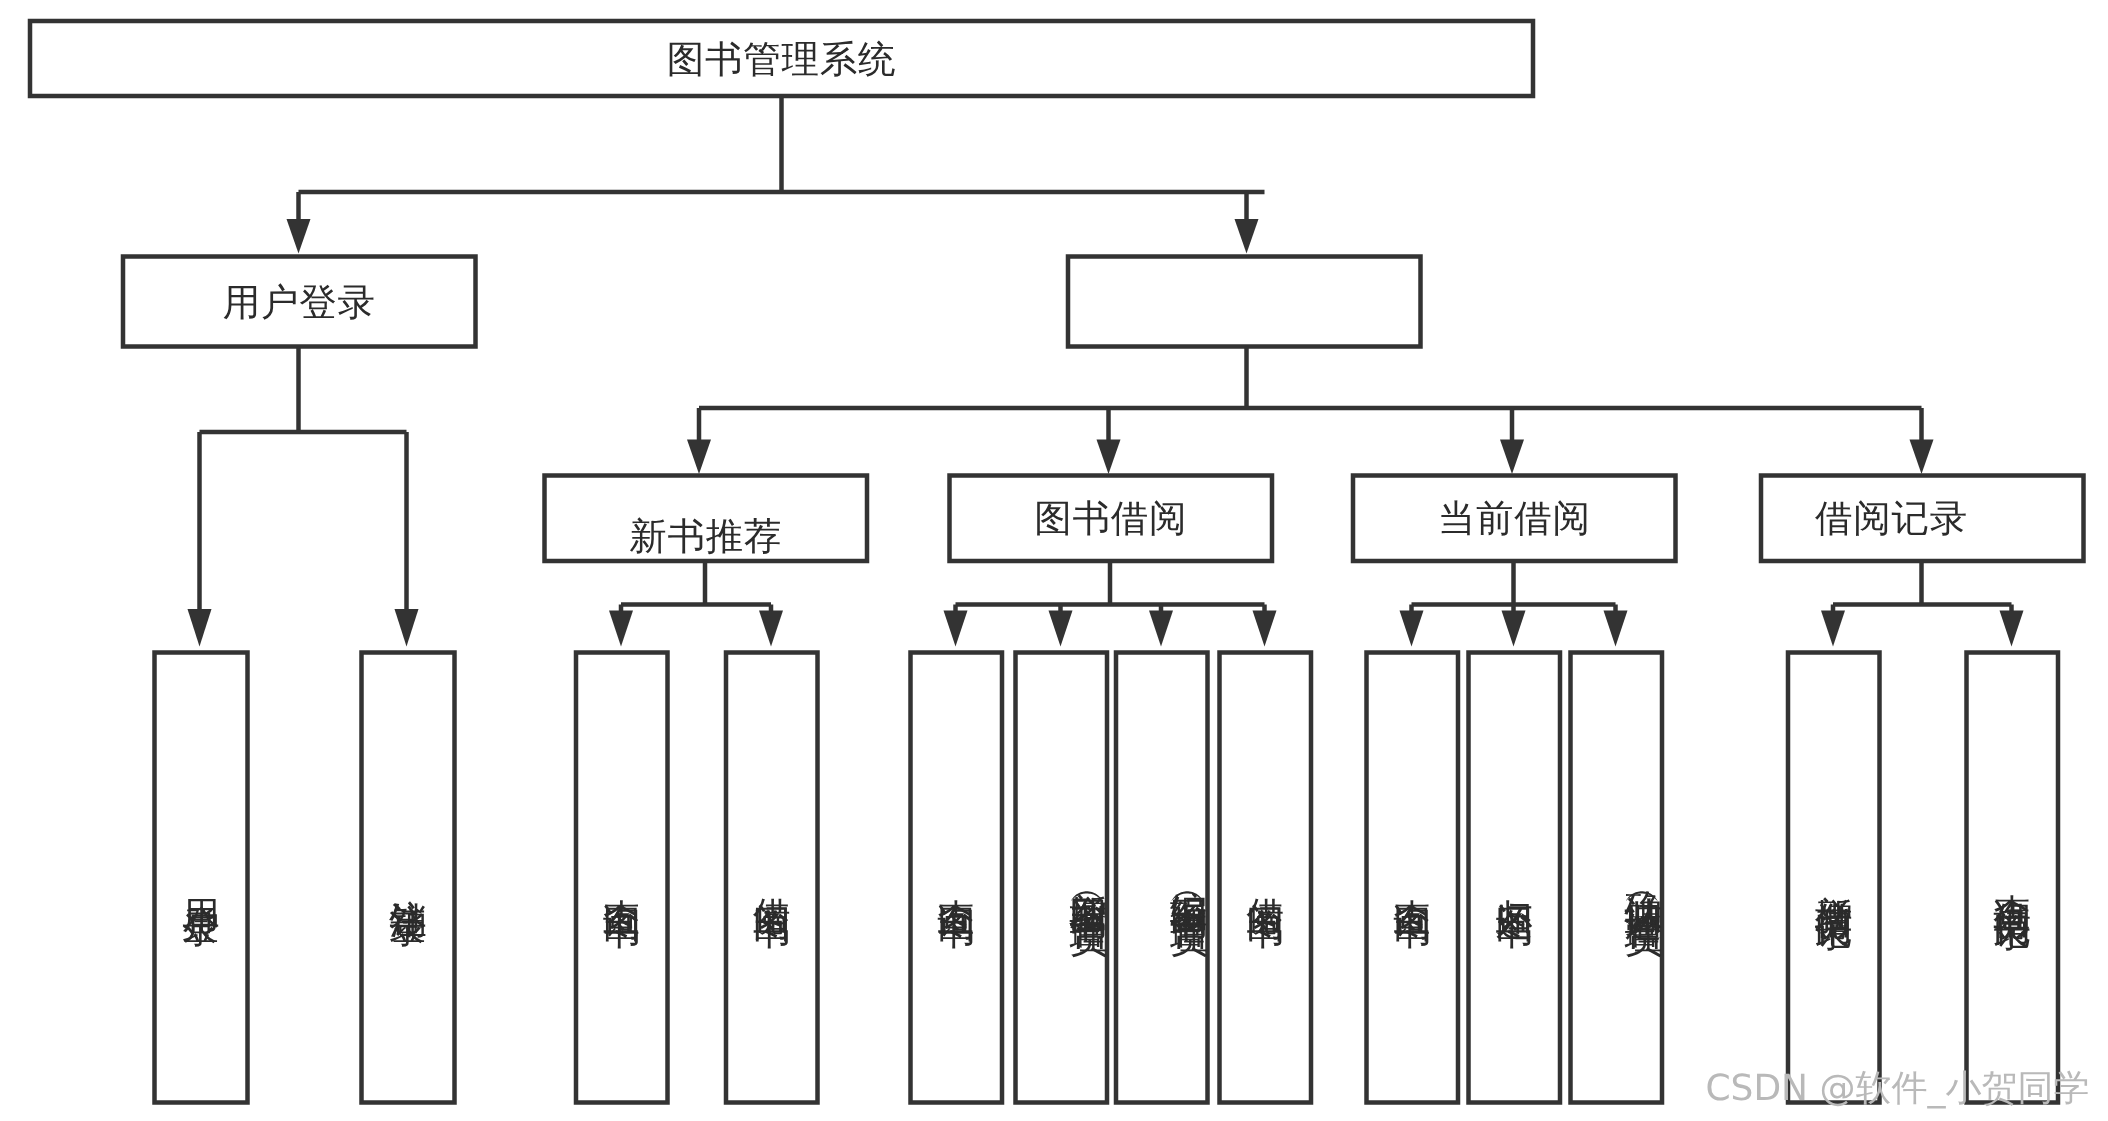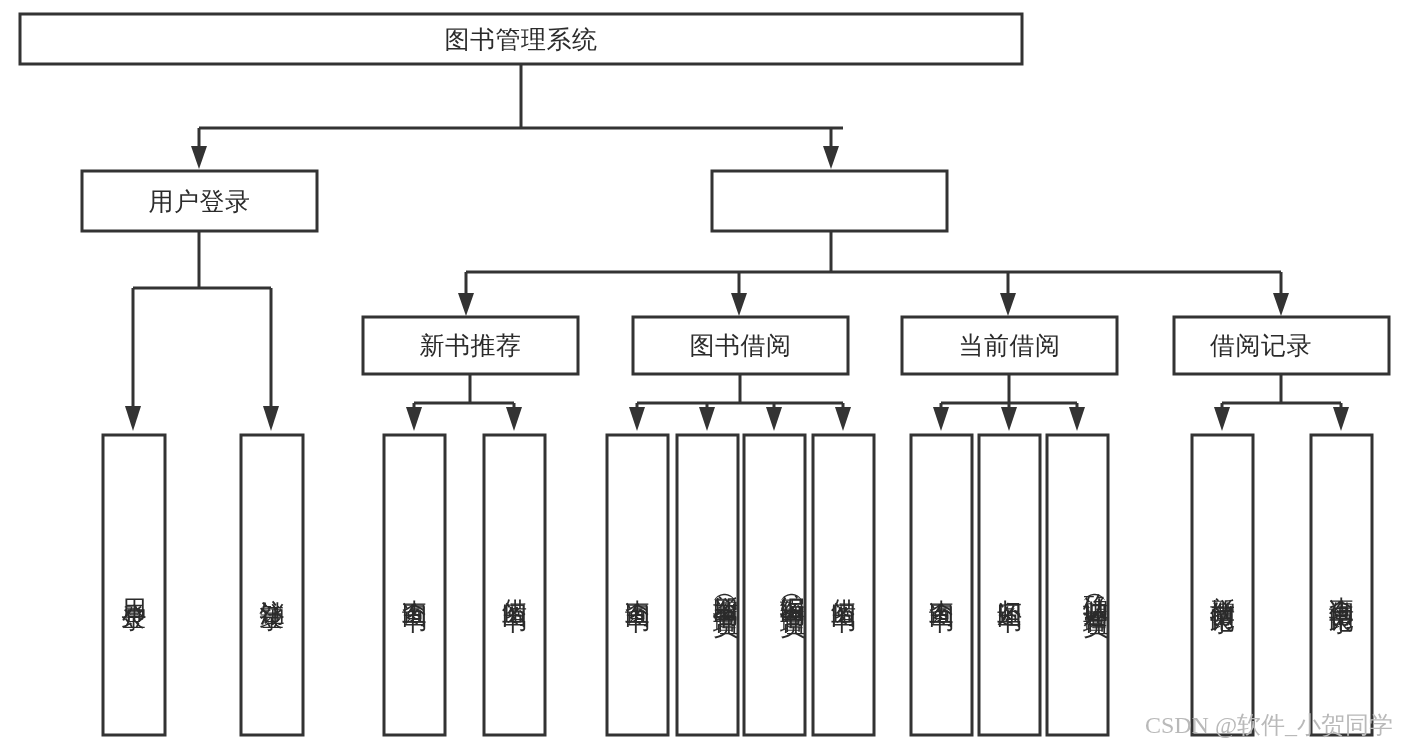--- a/index.html
+++ b/index.html
@@ -10,21 +10,20 @@
   }
   body {
     font-family: "DejaVu Sans", "Liberation Sans", sans-serif;
   }
   #diagram-root {
     position: relative;
     width: 1405px;
     height: 747px;
     background: #ffffff;
     overflow: hidden;
-    font-family: Liberation Serif, serif;
   }
   svg.diagram-canvas {
     position: absolute;
     left: 0;
     top: 0;
     width: 1405px;
     height: 747px;
   }
   .node-rect {
     fill: #ffffff;
@@ -186,21 +185,21 @@
 
     <rect class="node-rect" x="1192" y="435" width="61" height="300"></rect>
     <rect class="node-rect" x="1311" y="435" width="61" height="300"></rect>
   </svg>
 
   <div class="node-label-h" style="left:20px; top:14px; width:1002px; height:50px;">图书管理系统</div>
 
   <div class="node-label-h" style="left:82px; top:171px; width:235px; height:60px;">用户登录</div>
 
 
-  <div class="node-label-h" style="left:363px; top:317px; width:215px; height:57px;">新书推荐</div>
+  <div class="node-label-h" style="left:363px; top:329px; width:215px; height:57px;">新书推荐</div>
 
   <div class="node-label-h" style="left:633px; top:317px; width:215px; height:57px;">图书借阅</div>
 
   <div class="node-label-h" style="left:902px; top:317px; width:215px; height:57px;">当前借阅</div>
 
   <div class="node-label-h" style="left:1174px; top:317px; width:174px; height:57px;">借阅记录</div>
 
   <div class="node-label-v center-mid" style="left:103px; top:435px; width:62px; height:300px;">用户登录</div>
 
   <div class="node-label-v center-mid" style="left:241px; top:435px; width:62px; height:300px;">注销登录</div>

